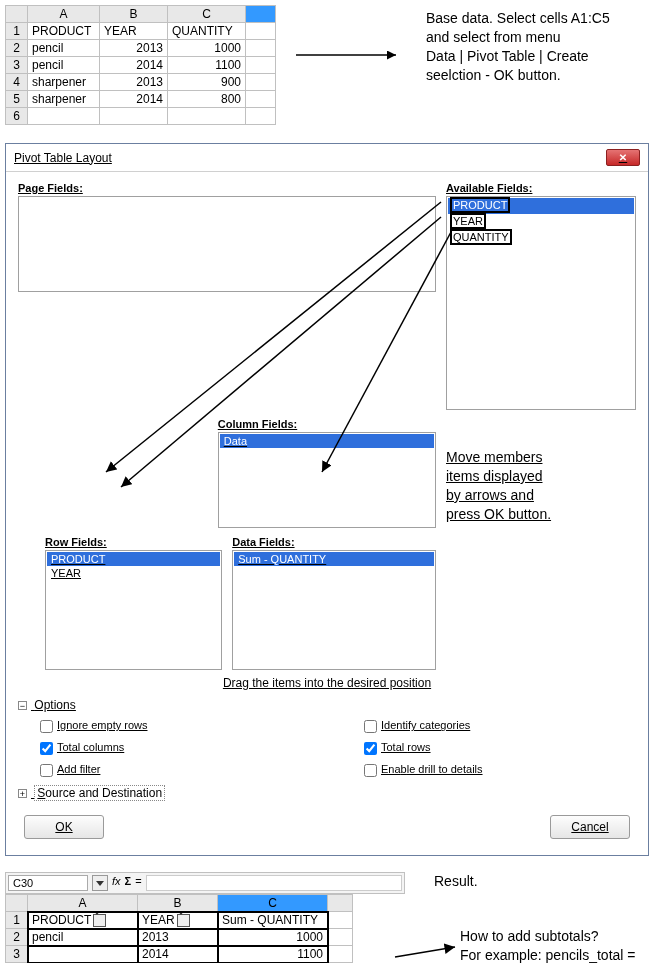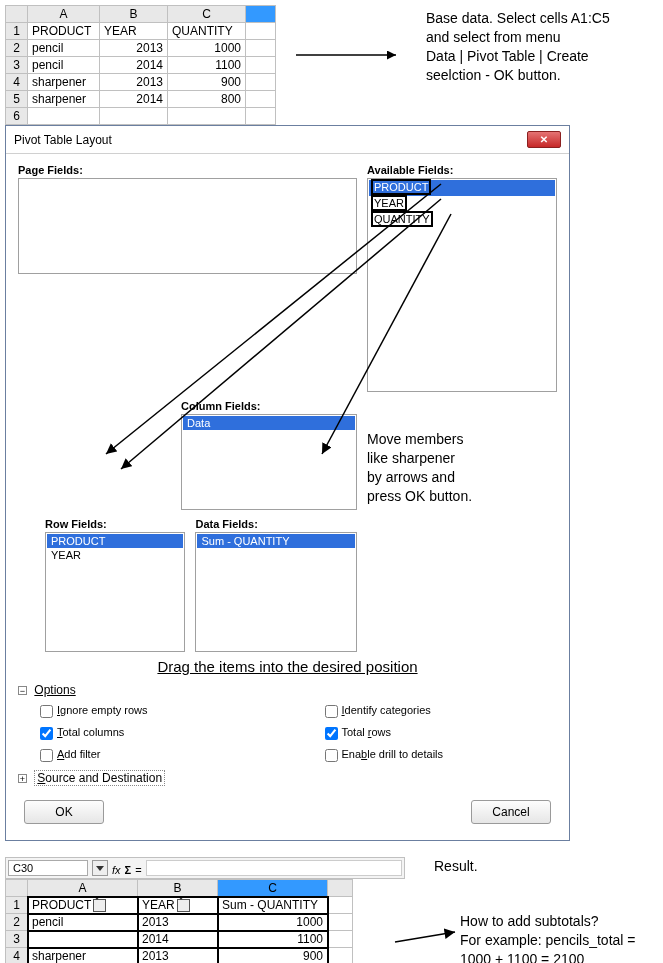--- a/index.html
+++ b/index.html
@@ -42,23 +42,25 @@
   .txt { text-align: left; }
   .col-hilite { background: #3399ff !important; }
 
   .annotation {
     font-size: 14px;
     line-height: 1.35;
   }
 
   
   .dialog {
-    width: 565px;
+    width: 644px;
     border: 1px solid #6b7fa0;
+    margin-top: 18px;
     position: relative;
+    text-decoration: underline;
   }
   .dialog-title {
     background: #fff;
     border-bottom: 1px solid #d0d0d0;
     padding: 5px 8px;
     font-size: 12px;
     display: flex;
     justify-content: space-between;
     align-items: center;
   }
@@ -81,21 +83,21 @@
     font-size: 11px;
     padding: 1px;
     overflow: hidden;
   }
   .listbox .item { padding: 1px 4px; white-space: nowrap; }
   .listbox .item.sel {
     background: #2f6fdc;
     color: #fff;
   }
   .box-outline { border: 2px solid #000; display:inline-block; margin: -2px 0 0 -2px; padding:0 1px;}
-  .drag-msg { text-align: center; font-size: 15px; text-decoration: underline; margin-top:6px;}
+  .drag-msg { text-align: center; font-size: 12px; text-decoration: underline; margin-top:6px;}
   .opts label { font-size: 11px; }
   .opts input[type=checkbox]{ vertical-align: middle; margin-right:4px;}
   .opts .row { display:flex; gap:48px; }
   .opts .col { flex:1; }
   .opts-item { margin: 3px 0; }
   .exp-btn {
     display:inline-block; width:9px; height:9px; border:1px solid #888;
     font-size:9px; line-height:8px; text-align:center; margin-right:4px;
     background:#fff;
   }
@@ -107,21 +109,21 @@
     border-radius: 3px;
     background: linear-gradient(#fdfdfd,#e6e6e6);
     font-size: 12px;
     text-align: center;
   }
   .btn-row { display:flex; justify-content:space-between; gap:10px; margin-top:14px; padding: 0 6px 6px;}
   svg.arrows { position:absolute; top:0; left:0; pointer-events:none; }
 
   
   .toolbar {
-    display:flex; align-items:flex-end; gap:4px;
+    display:flex; align-items:flex-start; gap:4px;
     border:1px solid #c0c0c0; background:#f4f4f4;
     padding:2px; font-size:11px; width: 400px;
   }
   .cellref {
     width:80px; border:1px solid #aaa; background:#fff; padding:1px 4px; font-size:11px;
   }
   .combo-tri {
     width:16px; height:16px; border:1px solid #999; background:#eee;
     display:flex; align-items:center; justify-content:center;
   }
@@ -257,21 +259,21 @@
       <div style="flex:1;"></div>
       <div style="flex:1.15;">
         <div class="fld-label bold">Column Fields:</div>
         <div class="listbox" style="height:96px;">
           <div class="item sel">Data</div>
         </div>
       </div>
       <div style="width:190px;">
         <div class="annotation" style="margin-top:30px;">
           <div>Move members</div>
-          <div>like sharpener</div>
+          <div>items displayed</div>
           <div>by arrows and</div>
           <div>press OK button.</div>
         </div>
       </div>
     </div>
 
     <div class="layout-row" style="margin-top:8px;">
       <div style="flex:1;padding-left:27px;">
         <div class="fld-label bold">Row Fields:</div>
         <div class="listbox" style="height:120px;">

